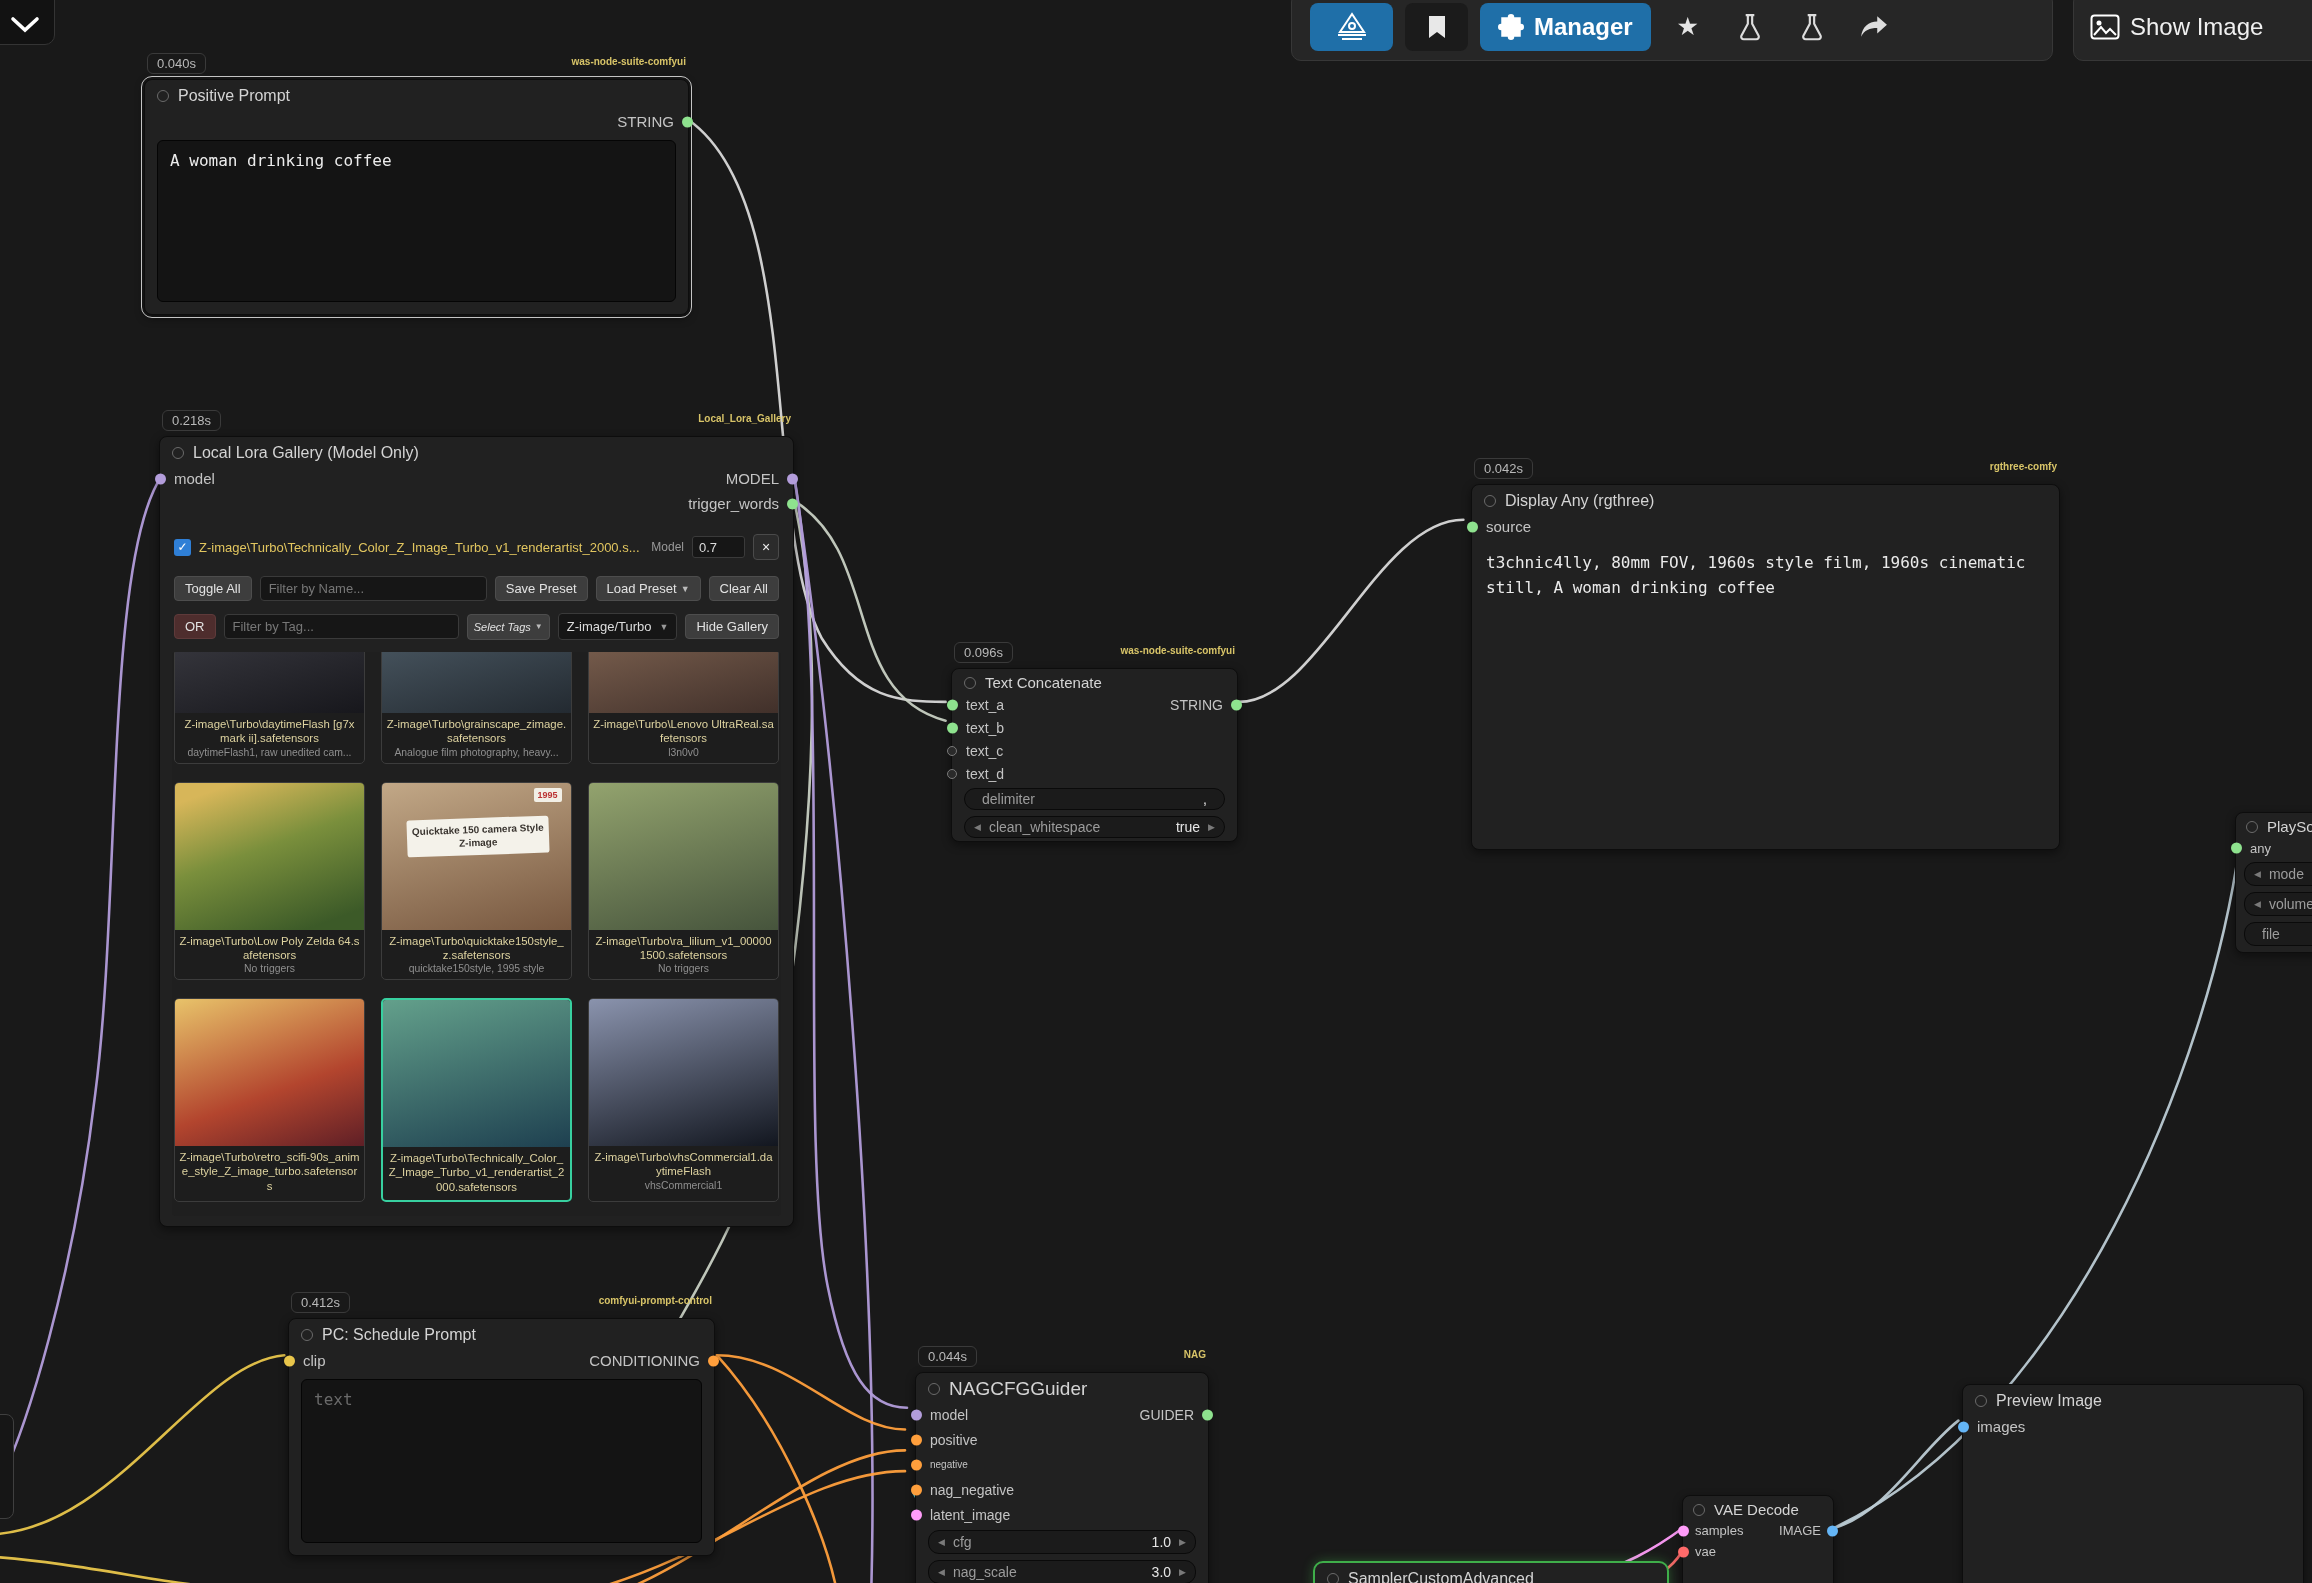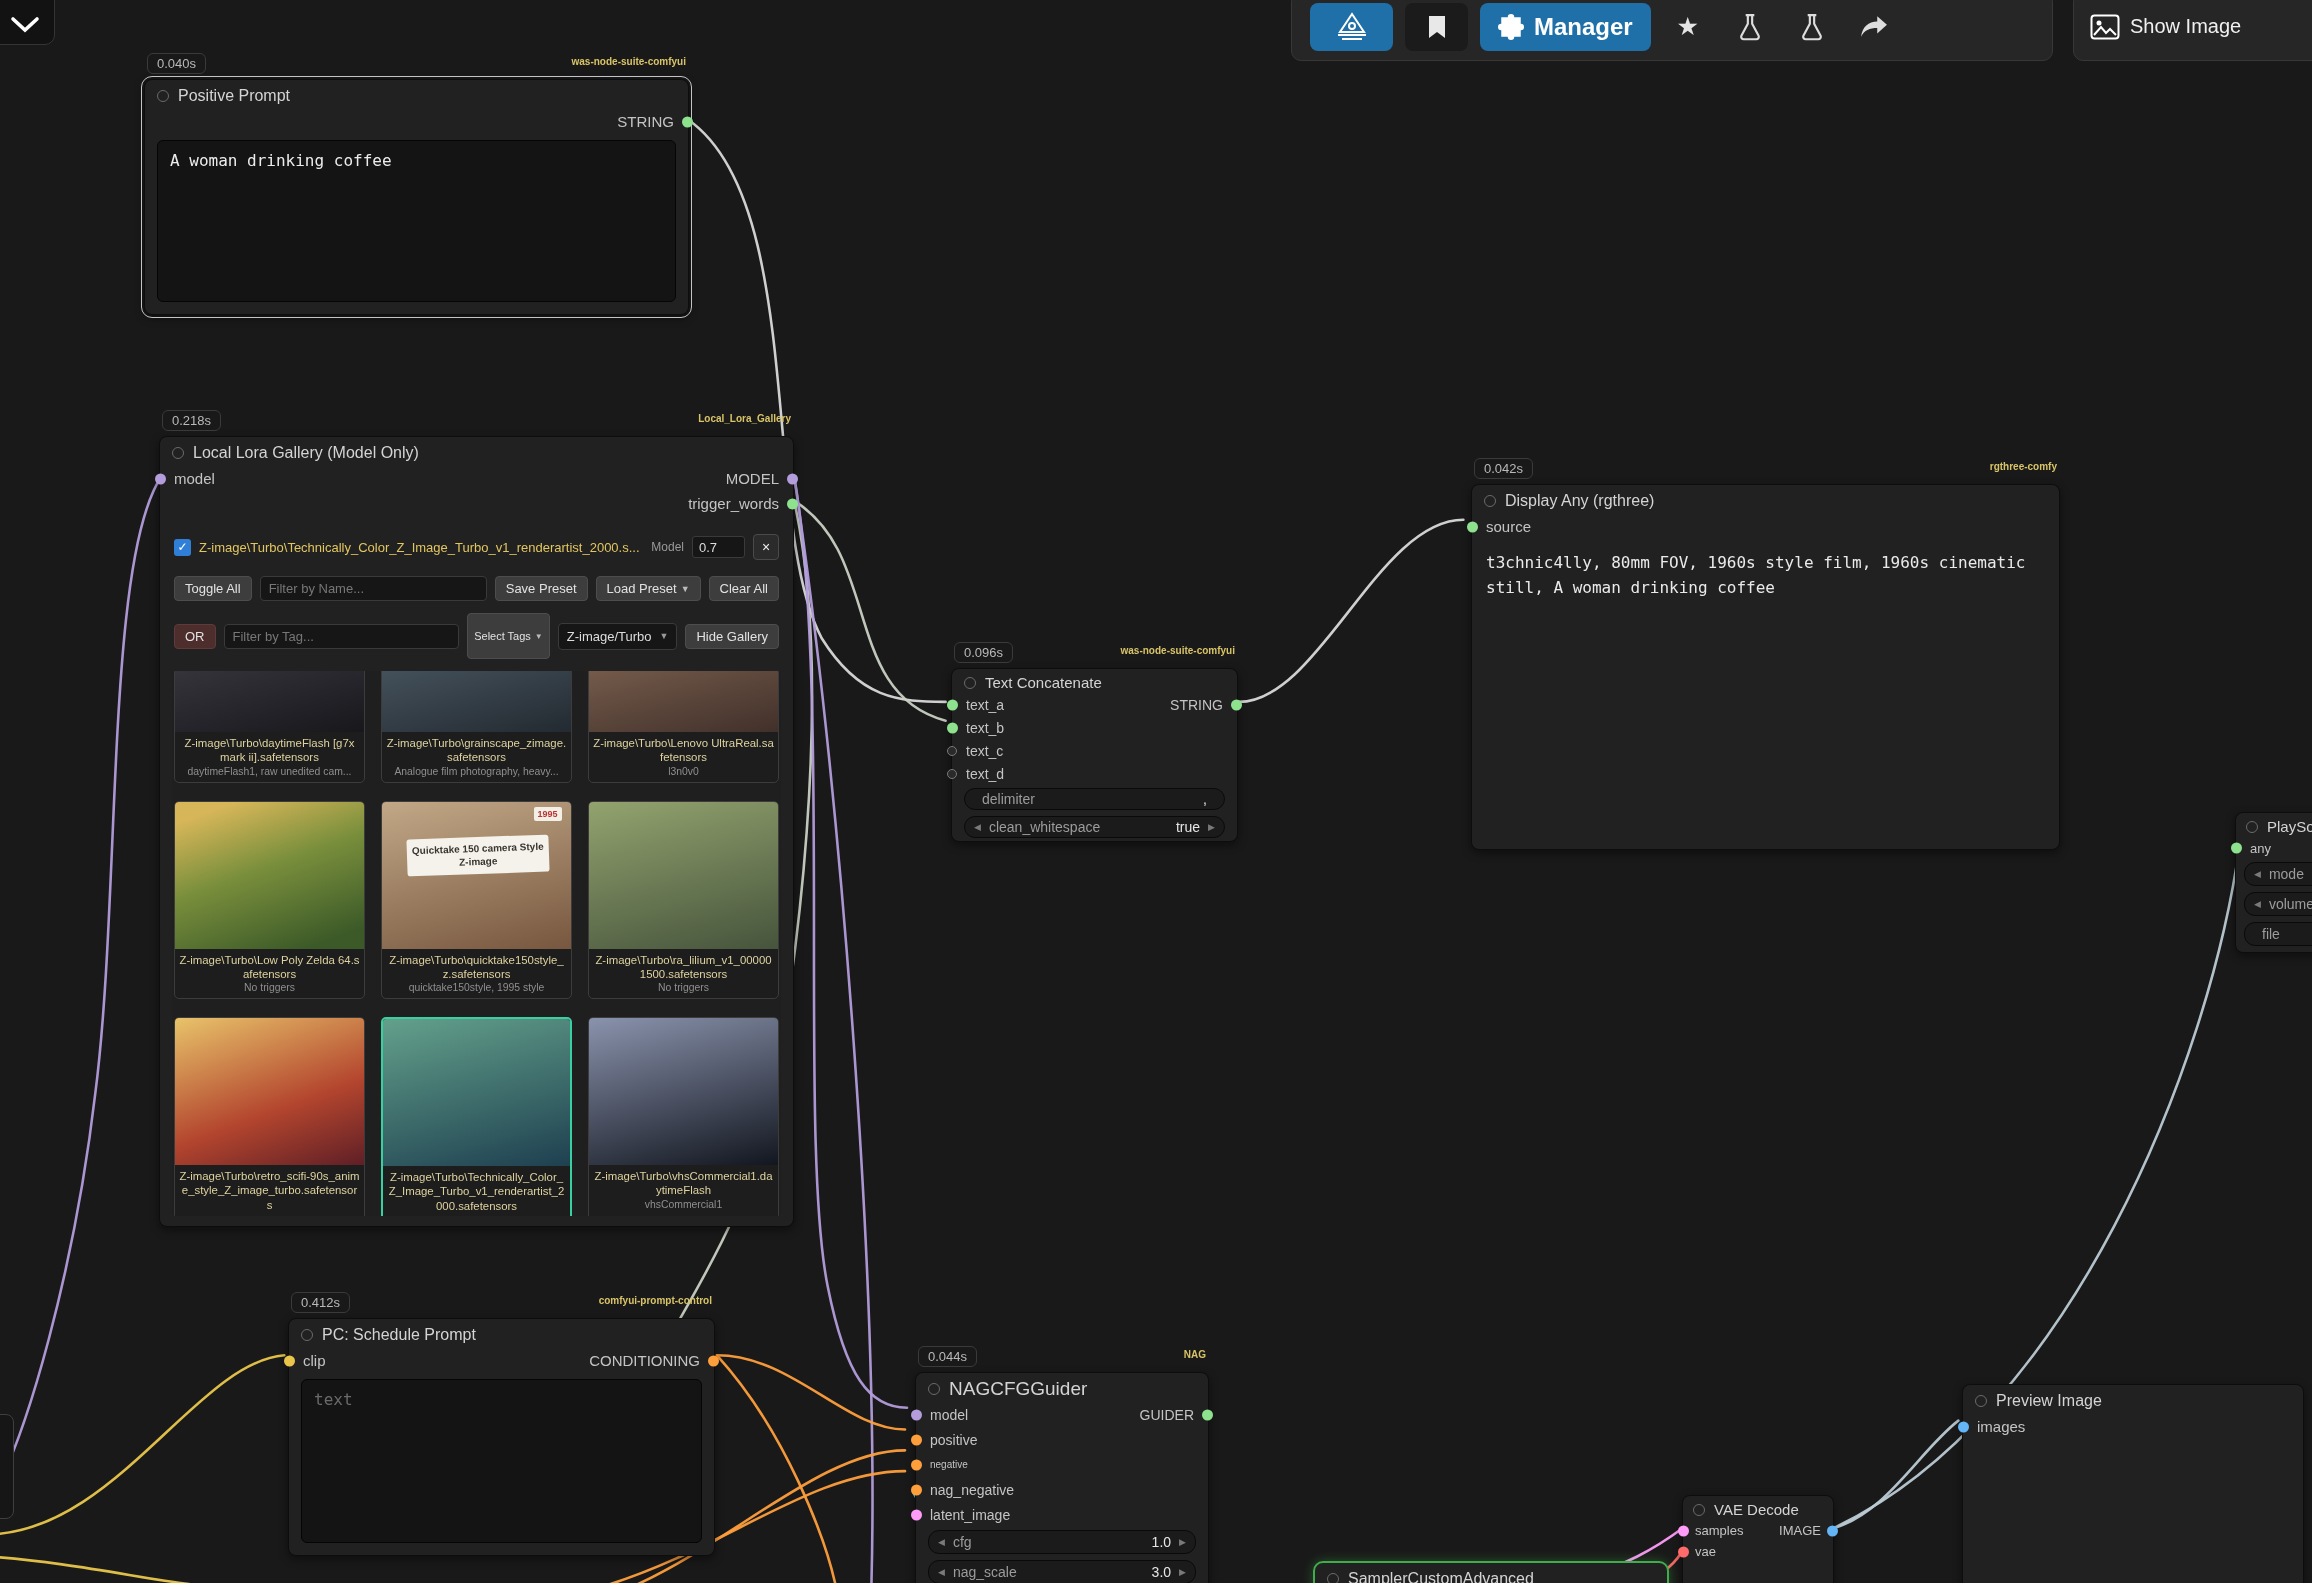--- a/index.html
+++ b/index.html
@@ -58,21 +58,21 @@
   .wlab2{color:#9a9a9a;font-size:12px;flex:0 0 auto;}
   .winput{width:53px;height:22px;background:#161616;border:1px solid #3a3a3a;border-radius:3px;
           color:#ddd;font-size:13px;padding:0 6px;box-sizing:border-box;}
   .xbtn{width:24px;height:24px;background:#2b2b2b;border:1px solid #4a4a4a;border-radius:4px;color:#eee;
         display:flex;align-items:center;justify-content:center;font-size:14px;flex:0 0 auto;}
   .ctrl1{margin-top:8px;}
   .ctrl2{margin-top:4px;}
   .gbtn{background:#3d3d3d;border:1px solid #4d4d4d;border-radius:4px;color:#e2e2e2;font-size:13px;
         padding:4px 10px;white-space:nowrap;display:flex;align-items:center;gap:4px;flex:0 0 auto;text-align:right;}
   .orbtn{background:#4e2d2d;border-color:#5e3a3a;}
-  .tagsbtn{font-size:11px;padding:16px 6px;}
+  .tagsbtn{font-size:11px;padding:6px 6px;font-style:italic;}
   .ginput{flex:1;background:#161616;border:1px solid #3a3a3a;border-radius:4px;color:#bbb;font-size:13px;
           height:25px;padding:0 8px;min-width:40px;box-sizing:border-box;}
   .ginput::placeholder{color:#777;}
   .gsel{display:flex;align-items:center;gap:8px;background:#161616;border:1px solid #3a3a3a;border-radius:4px;
         color:#ddd;font-size:13px;padding:0 8px;height:25px;flex:0 0 auto;}
   .gsel .arr{font-size:9px;color:#999;}
   .gallery{flex:1;margin:8px 12px 10px;overflow:hidden;position:relative;background:#1f1f1f;border-radius:4px;}
   .ggrid{display:grid;grid-template-columns:repeat(3,1fr);gap:18px 16px;transform:translateY(-87px);padding:0 2px;}
   .card{background:#1d1d1d;border:1px solid #3c3c3c;border-radius:5px;overflow:hidden;display:flex;flex-direction:column;}
   .card.selc{border:2px solid #38d0a0;}
@@ -102,21 +102,21 @@
   #topbar{left:1291px;width:762px;padding:8px 18px;gap:12px;}
   #showimg{left:2073px;width:297px;padding:8px 16px;gap:10px;}
   .tbtn{height:48px;border-radius:8px;display:flex;align-items:center;justify-content:center;
         background:transparent;color:#e4e4e4;flex:0 0 auto;}
   .tbtn.dark{background:#1b1b1b;}
   .tbtn.blue{background:#1f6fa8;}
   #btn-logo{width:83px;}
   #btn-bookmark{width:63px;}
   #btn-manager{padding:0 18px;gap:10px;font-size:24px;font-weight:700;color:#fff;}
   .tico{width:50px;font-size:25px;color:#e4e4e4;}
-  #showimg .lbl{font-size:20px;color:#f0f0f0;white-space:nowrap;}
+  #showimg .lbl{font-size:24px;color:#f0f0f0;white-space:nowrap;}
   #chevbox{position:absolute;left:-16px;top:-16px;width:71px;height:61px;background:#121212;border:1px solid #343434;
            border-radius:10px;z-index:6;display:flex;align-items:flex-end;justify-content:flex-end;padding:0 14px 10px 0;
            box-sizing:border-box;}
 </style>
 </head>
 <body>
 
 <div id="canvas">
 
   <svg id="wires" width="2313" height="1583" viewBox="0 0 2336 1599">

